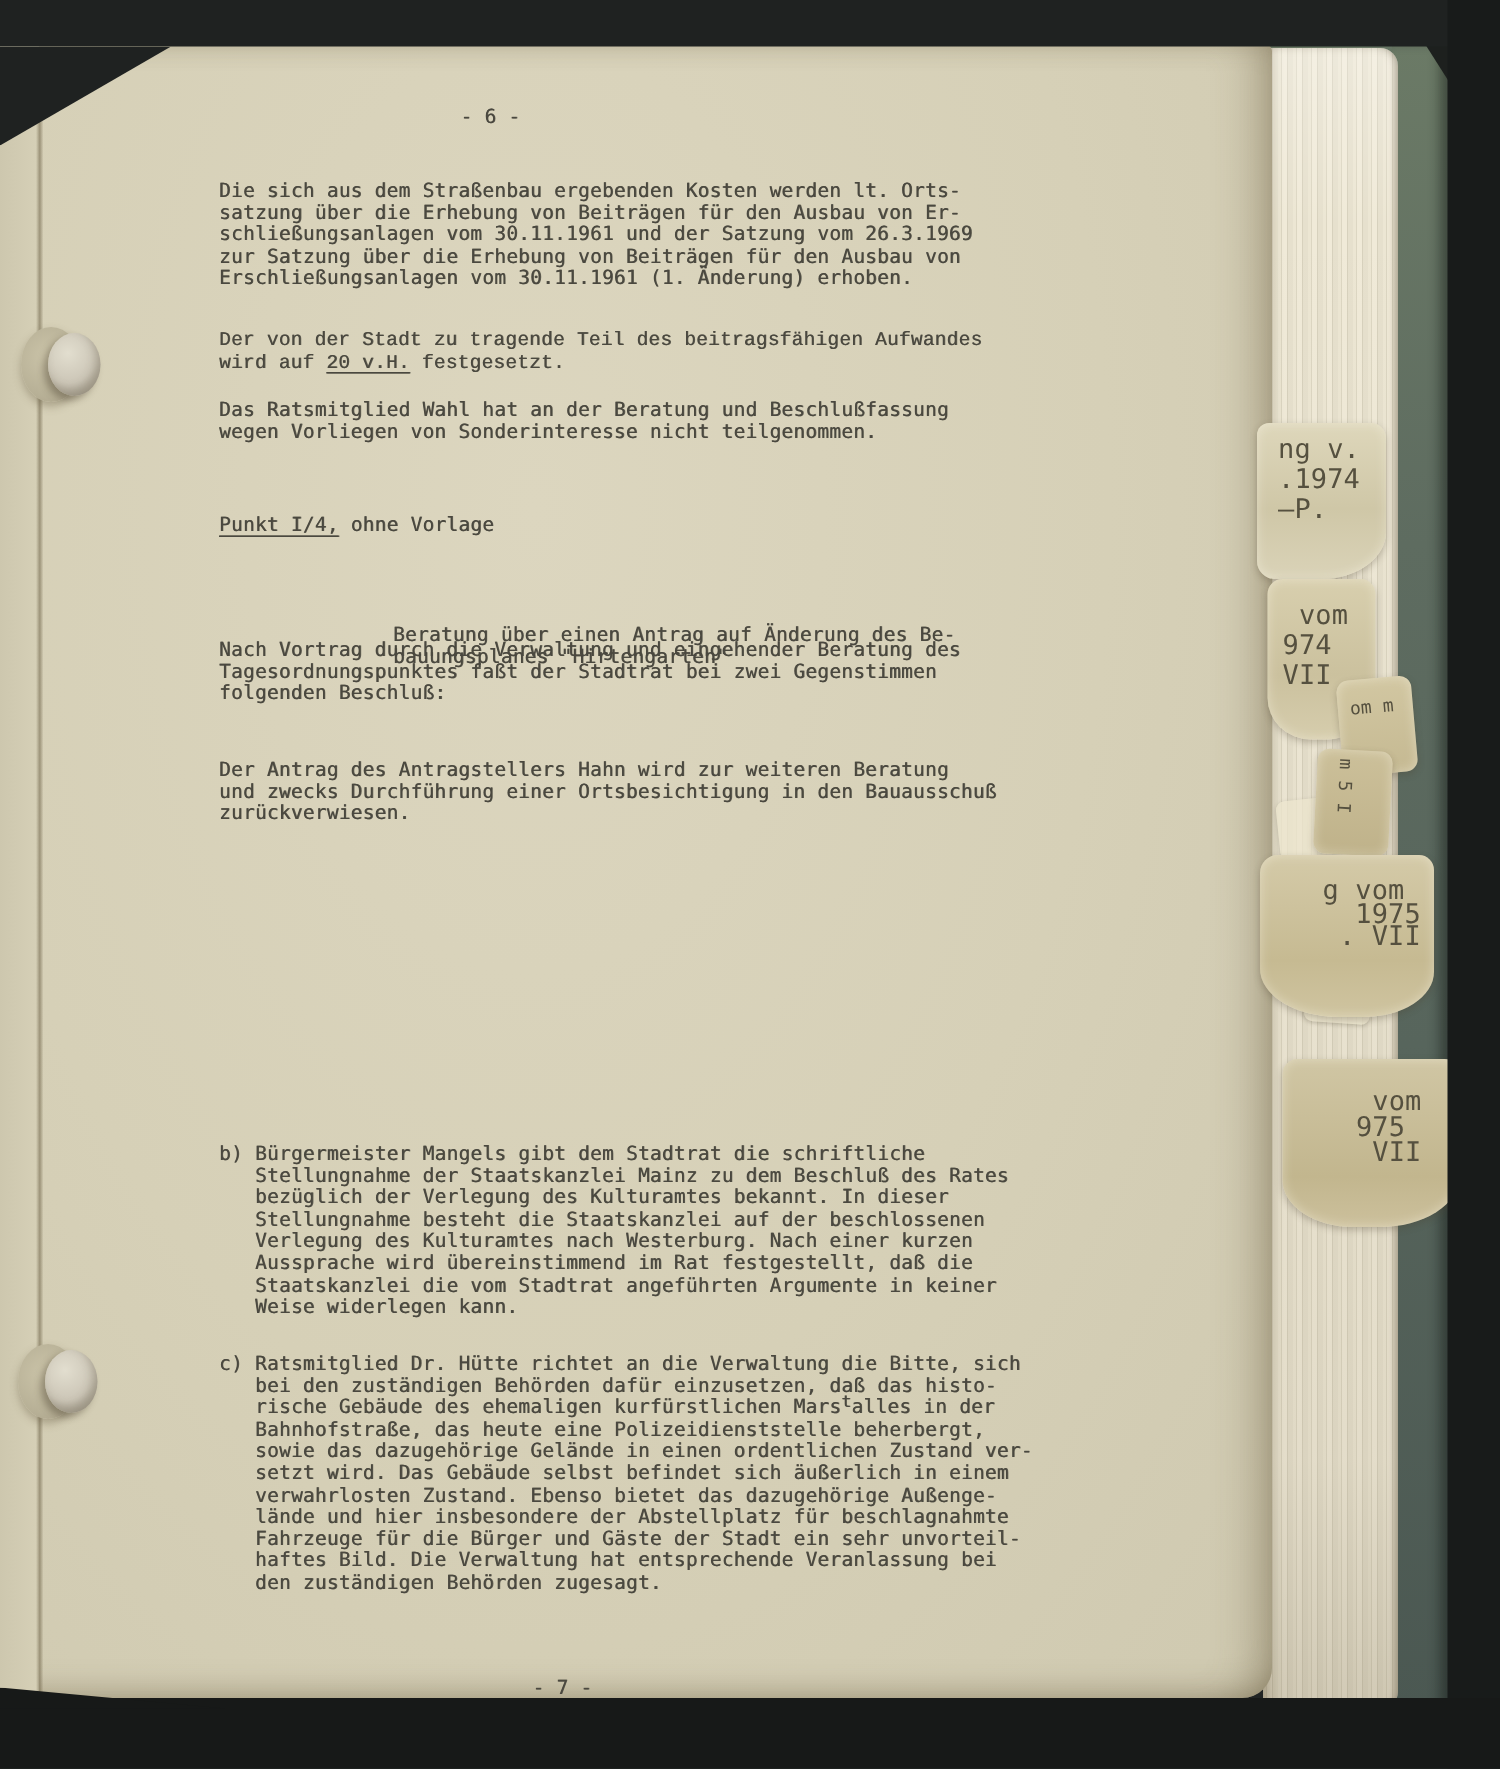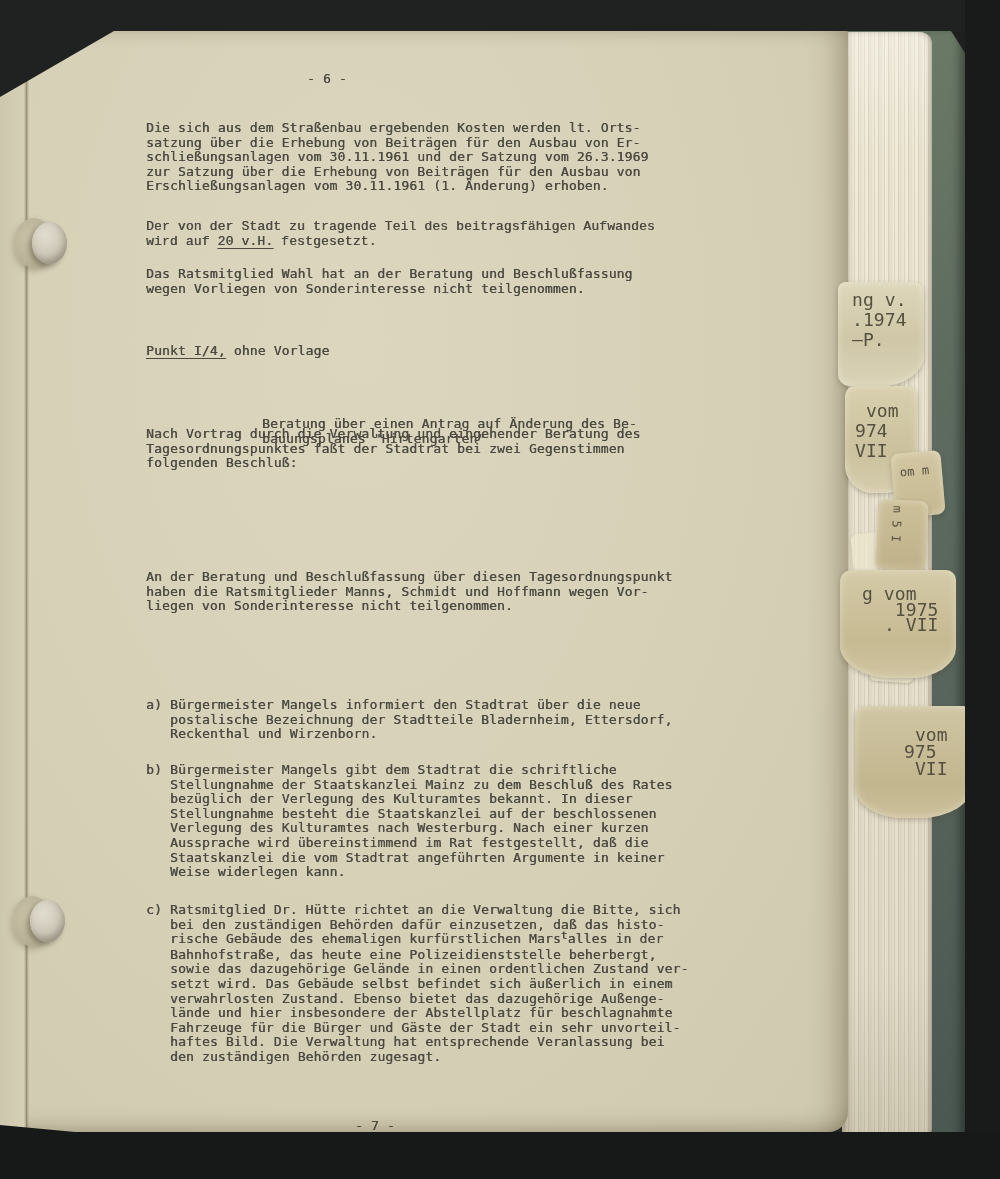--- a/index.html
+++ b/index.html
@@ -79,21 +79,21 @@
     padding:15px 0 0 10px;line-height:20px;}
   .tab-3{left:893px;top:452px;width:42px;height:52px;border-radius:8px;transform:rotate(-5deg);
     background:linear-gradient(180deg,#d2c7a2,#c5b992);font-size:12px;
     padding:12px 0 0 8px;line-height:14px;}
   .tab-4{left:877px;top:500px;width:38px;height:64px;border-radius:8px;transform:rotate(3deg);
     background:linear-gradient(180deg,#ccc09a,#bfb28a);font-size:12px;
     padding:6px 0 0 12px;}
   .tab-4 .vert{writing-mode:vertical-rl;line-height:14px;}
   .tab-5{left:840px;top:570px;width:94px;height:92px;border-radius:12px 10px 40% 45%/12px 10px 28% 30%;
     background:linear-gradient(180deg,#d4caa8,#c6ba92 65%,#cfc4a0);
-    padding:16px 0 0 22px;line-height:15.5px;}
+    padding:16px 0 0 22px;line-height:15.5px;text-align:center;}
   .tab-6{left:855px;top:706px;width:80px;height:92px;border-radius:10px 10px 45% 40%/10px 10px 30% 28%;
     background:linear-gradient(180deg,#d0c6a4,#c2b68e 70%,#ccc09c);
     padding:20px 0 0 38px;line-height:17px;}
   .tape{position:absolute;z-index:29;background:rgba(236,229,206,.75);border-radius:6px;
     box-shadow:0 1px 3px rgba(80,70,50,.25);}
   .tape-a{left:860px;top:364px;width:32px;height:24px;transform:rotate(8deg);}
   .tape-b{left:852px;top:532px;width:52px;height:40px;transform:rotate(-6deg);}
   .tape-c{left:870px;top:648px;width:44px;height:34px;transform:rotate(4deg);}
 </style>
 </head>
@@ -138,29 +138,26 @@
 
     <div class="tw" style="top:344px;"><span class="und">Punkt I/4,</span><span> ohne Vorlage</span></div>
 
     <div class="tw" style="top:379px;left:262px;margin-top:38px;">Beratung über einen Antrag auf Änderung des Be-
 bauungsplanes "Hirtengarten"</div>
 
     <div class="tw" style="top:427px;">Nach Vortrag durch die Verwaltung und eingehender Beratung des
 Tagesordnungspunktes faßt der Stadtrat bei zwei Gegenstimmen
 folgenden Beschluß:</div>
 
-
-    <div class="tw" style="top:570px;">An der Beratung und Beschlußfassung über diesen Tagesordnungspunkt
-haben die Ratsmitglieder Manns, Schmidt und Hoffmann wegen Vor-
-liegen von Sonderinteresse nicht teilgenommen.</div>
-
-
-    <div class="tw item" style="top:698px;"><span class="marker">a)</span><span class="itext">Bürgermeister Mangels informiert den Stadtrat über die neue
-postalische Bezeichnung der Stadtteile Bladernheim, Ettersdorf,
-Reckenthal und Wirzenborn.</span></div>
+    <div class="tw" style="top:507px;">Der Antrag des Antragstellers Hahn wird zur weiteren Beratung
+und zwecks Durchführung einer Ortsbesichtigung in den Bauausschuß
+zurückverwiesen.</div>
+
+
+
 
     <div class="tw item" style="top:763px;"><span class="marker">b)</span><span class="itext">Bürgermeister Mangels gibt dem Stadtrat die schriftliche
 Stellungnahme der Staatskanzlei Mainz zu dem Beschluß des Rates
 bezüglich der Verlegung des Kulturamtes bekannt. In dieser
 Stellungnahme besteht die Staatskanzlei auf der beschlossenen
 Verlegung des Kulturamtes nach Westerburg. Nach einer kurzen
 Aussprache wird übereinstimmend im Rat festgestellt, daß die
 Staatskanzlei die vom Stadtrat angeführten Argumente in keiner
 Weise widerlegen kann.</span></div>
 

